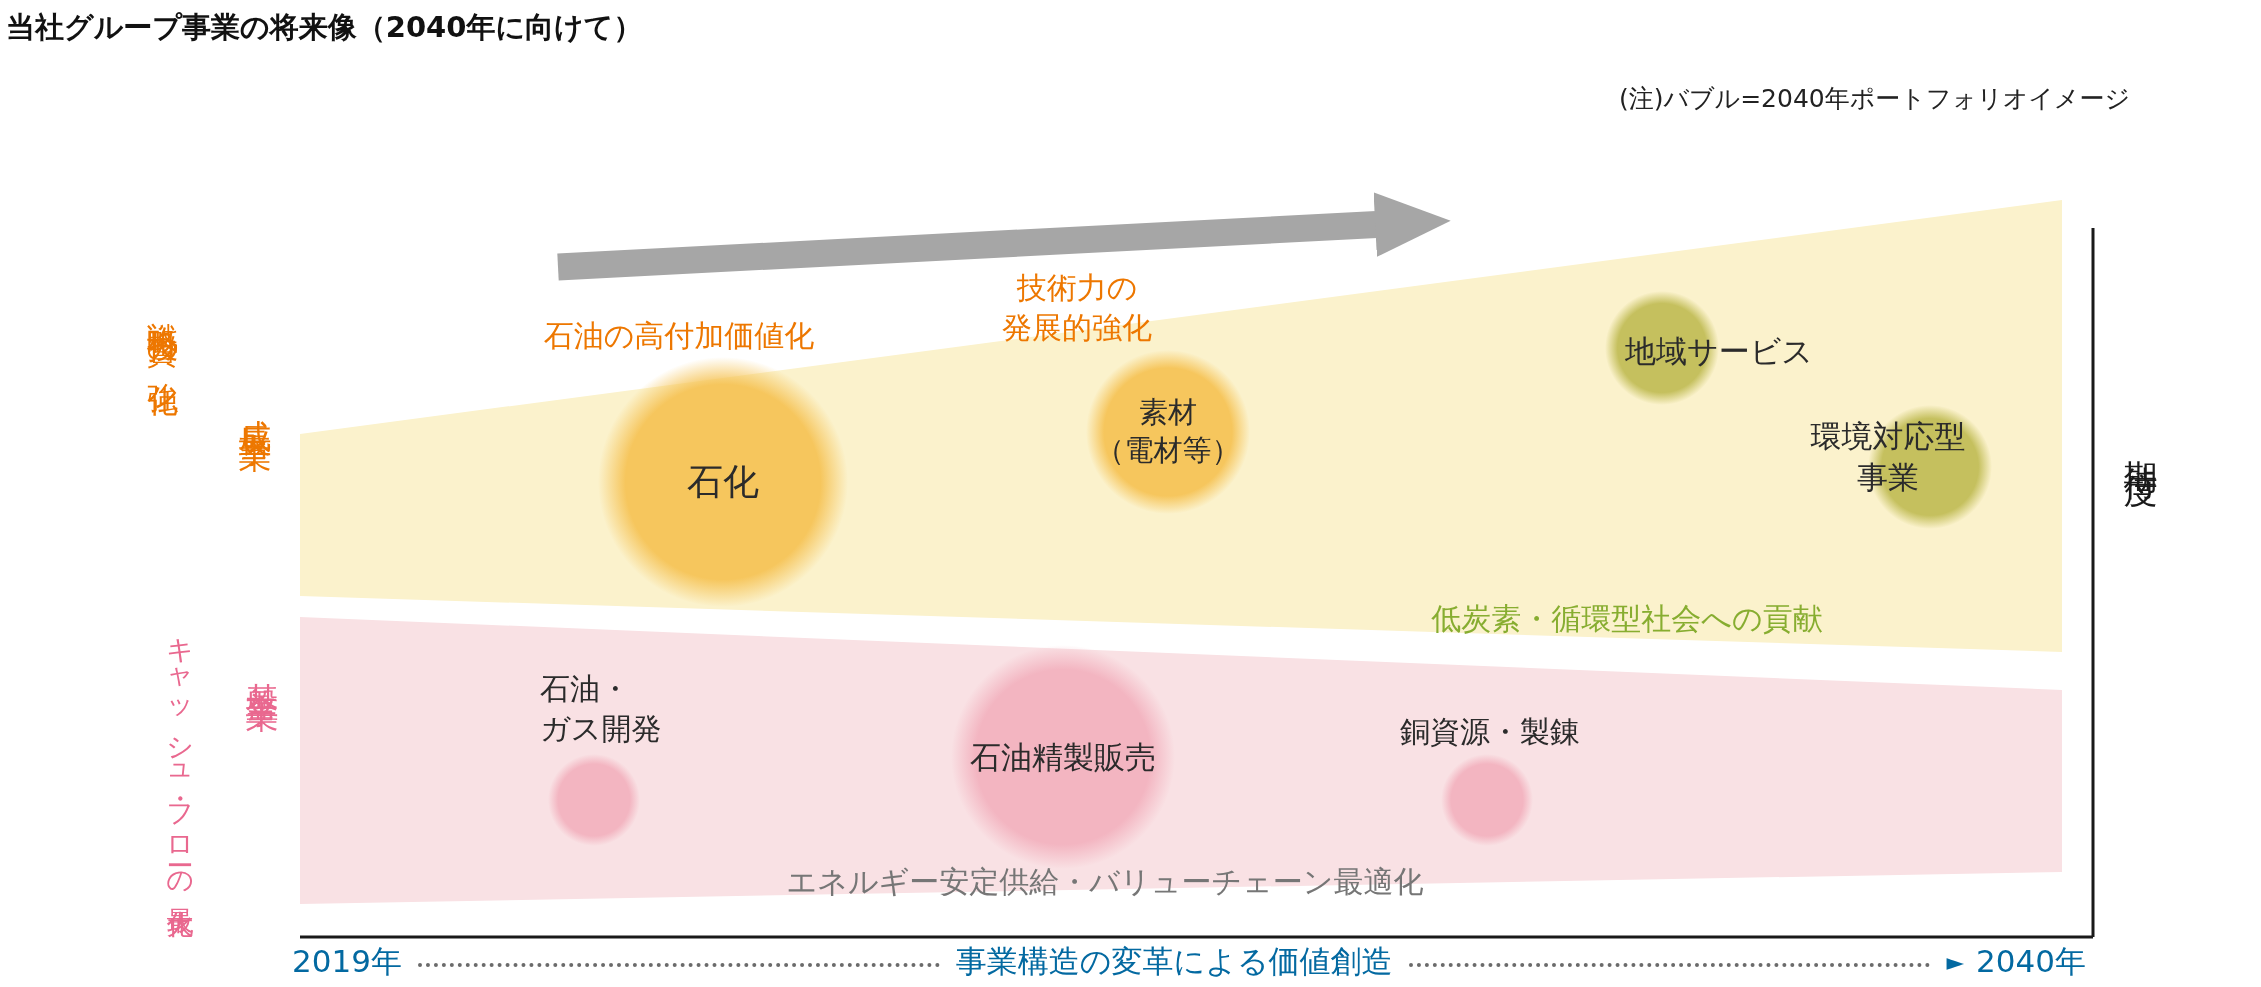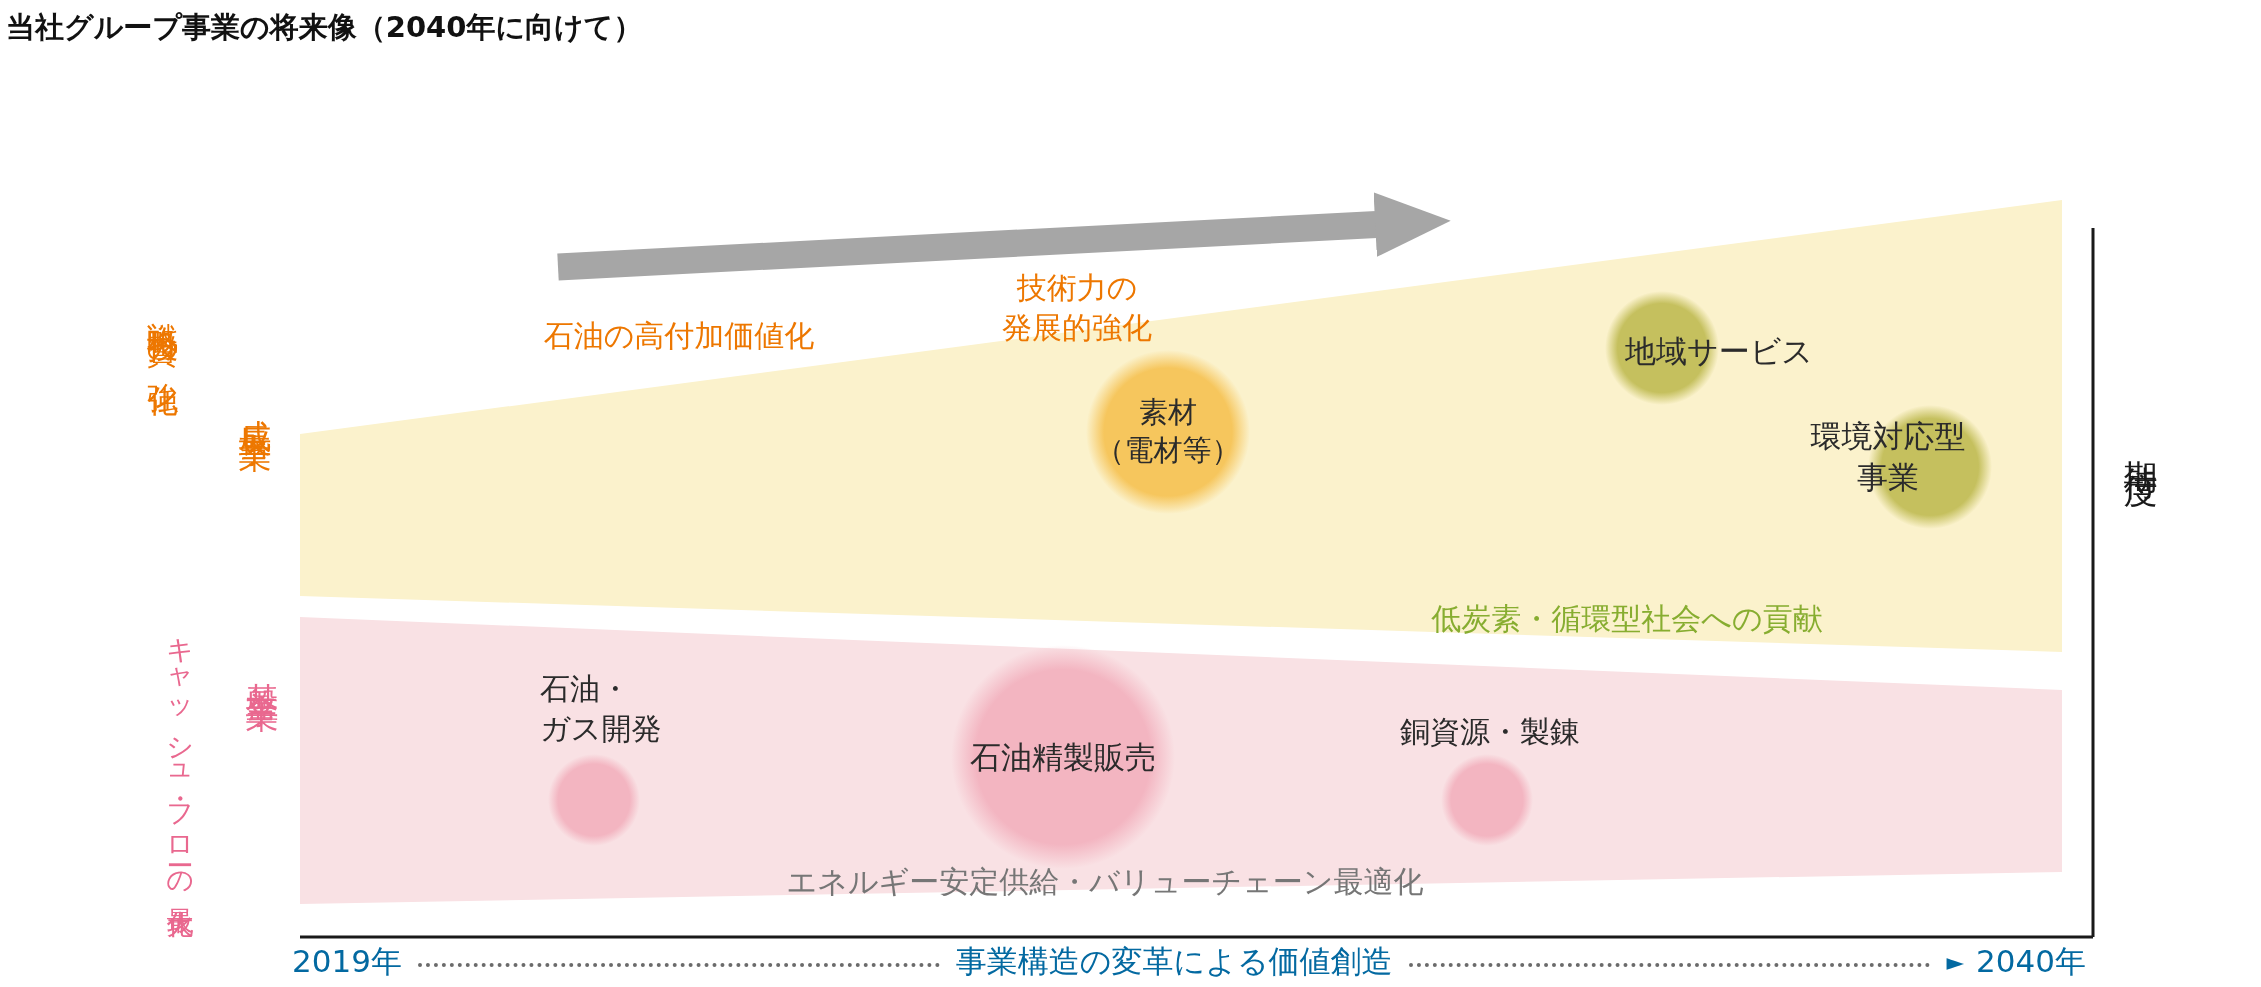--- a/index.html
+++ b/index.html
@@ -73,34 +73,38 @@
   }
   .leader { flex: 1; height: 0; border-top: 4px dotted #6b6b6b; margin-top: 5px; }
   .arrow-glyph { font-size: 23px; margin-right: -4px; }
 </style>
 </head>
 <body>
 
 <div class="stage">
 
   <div class="page-title">当社グループ事業の将来像（2040年に向けて）</div>
+  <div class="note">(注)バブル=2040年ポートフォリオイメージ</div>
 
   <svg class="layer-svg" viewBox="0 0 2261 987" aria-hidden="true">
     <defs>
       <marker id="gray-arrow-head" markerWidth="2.8" markerHeight="2.4" refX="0.4" refY="1.2" orient="auto">
         <path d="M0,0 L2.8,1.2 L0,2.4 Z" fill="#a6a6a6"></path>
       </marker>
     </defs>
     <polygon points="300,434 2062,200 2062,652 300,596" fill="#fbf2cc"></polygon>
     <polygon points="300,617 2062,690 2062,872 300,904" fill="#f9e1e4"></polygon>
     <line x1="558" y1="267" x2="1386" y2="224" stroke-width="27" marker-end="url(#gray-arrow-head)" stroke="#a6a6a6"></line>
     <line x1="2093" y1="228" x2="2093" y2="937" stroke-width="3" stroke="#1a1a1a"></line>
     <line x1="300" y1="937" x2="2093" y2="937" stroke-width="3" stroke="#1a1a1a"></line>
   </svg>
 
+  <div class="bubble bubble-petchem" style="background: radial-gradient(circle closest-side, rgb(246, 198, 93) 0%, rgb(246, 198, 93) 78%, rgba(246, 198, 93, 0) 100%);">
+    <span class="bubble-label">石化</span>
+  </div>
   <div class="bubble bubble-materials" style="background: radial-gradient(circle closest-side, rgb(246, 198, 93) 0%, rgb(246, 198, 93) 78%, rgba(246, 198, 93, 0) 100%);">
     <span class="bubble-label">素材
 （電材等）</span>
   </div>
   <div class="bubble bubble-region" style="background: radial-gradient(circle closest-side, rgb(197, 192, 94) 0%, rgb(197, 192, 94) 78%, rgba(197, 192, 94, 0) 100%);"></div>
   <div class="bubble bubble-env" style="background: radial-gradient(circle closest-side, rgb(197, 192, 94) 0%, rgb(197, 192, 94) 78%, rgba(197, 192, 94, 0) 100%);"></div>
 
   <div class="bubble bubble-oilgas" style="background: radial-gradient(circle closest-side, rgb(243, 181, 193) 0%, rgb(243, 181, 193) 78%, rgba(243, 181, 193, 0) 100%);"></div>
   <div class="bubble bubble-refining" style="background: radial-gradient(circle closest-side, rgb(243, 181, 193) 0%, rgb(243, 181, 193) 78%, rgba(243, 181, 193, 0) 100%);">
     <span class="bubble-label">石油精製販売</span>

